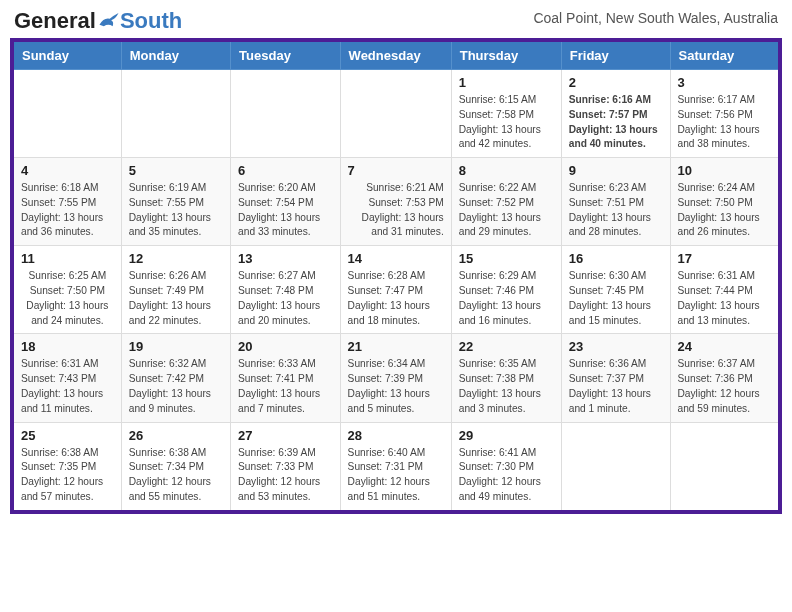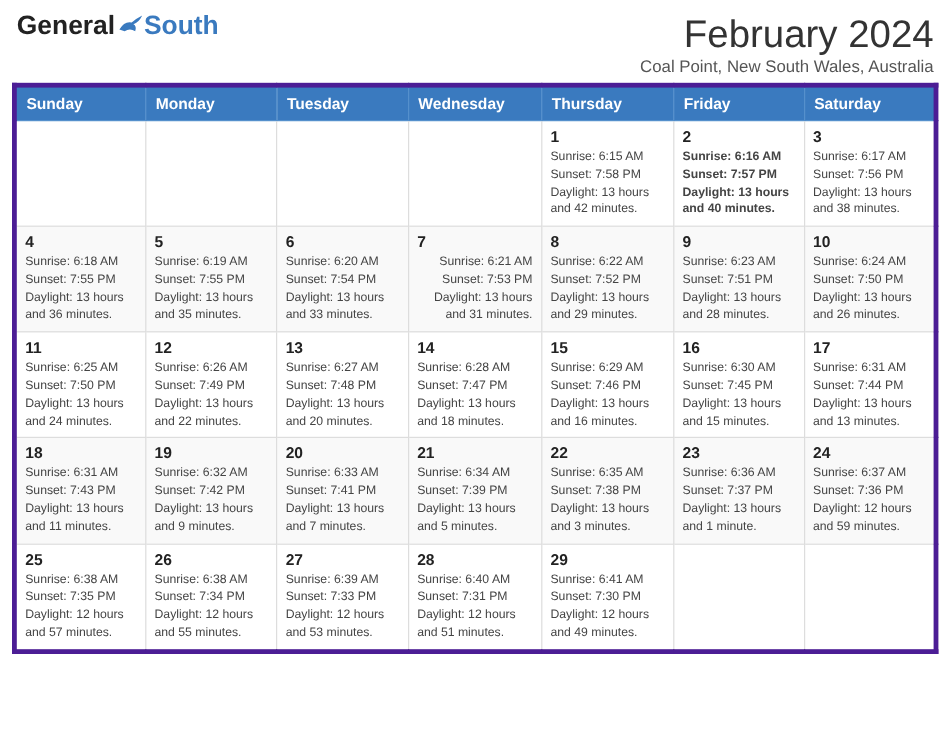--- a/index.html
+++ b/index.html
@@ -100,21 +100,20 @@
   <div class="logo">
     <div class="logo-text">
       <span class="logo-general">General</span>
       <svg class="logo-bird" viewBox="0 0 30 26" xmlns="http://www.w3.org/2000/svg">
         <path d="M2 18 Q8 8 16 10 Q20 6 28 2 Q24 10 18 12 Q22 14 20 20 Q14 16 8 20 Z" fill="#3a7abf"></path>
       </svg>
       <span class="logo-blue">South</span>
     </div>
   </div>
   <div class="title-section">
-    <div class="main-title">February 2024</div>
     <div class="subtitle">Coal Point, New South Wales, Australia</div>
   </div>
 </div>
 
 <table class="calendar">
   <thead>
     <tr>
     <th>Sunday</th>
         <th>Monday</th>
         <th>Tuesday</th>
@@ -189,21 +188,21 @@
         <td>
           <span class="day-number">10</span>
           <div class="day-info" style="white-space: pre-line;">Sunrise: 6:24 AM
 Sunset: 7:50 PM
 Daylight: 13 hours and 26 minutes.</div>
         </td>
       </tr>
       <tr>
         <td>
           <span class="day-number">11</span>
-          <div class="day-info" style="white-space: pre-line;">Sunrise: 6:25 AM
+          <div class="day-info" style="white-space: pre-line; text-align: center;">Sunrise: 6:25 AM
 Sunset: 7:50 PM
 Daylight: 13 hours and 24 minutes.</div>
         </td>
         <td>
           <span class="day-number">12</span>
           <div class="day-info" style="white-space: pre-line;">Sunrise: 6:26 AM
 Sunset: 7:49 PM
 Daylight: 13 hours and 22 minutes.</div>
         </td>
         <td>

